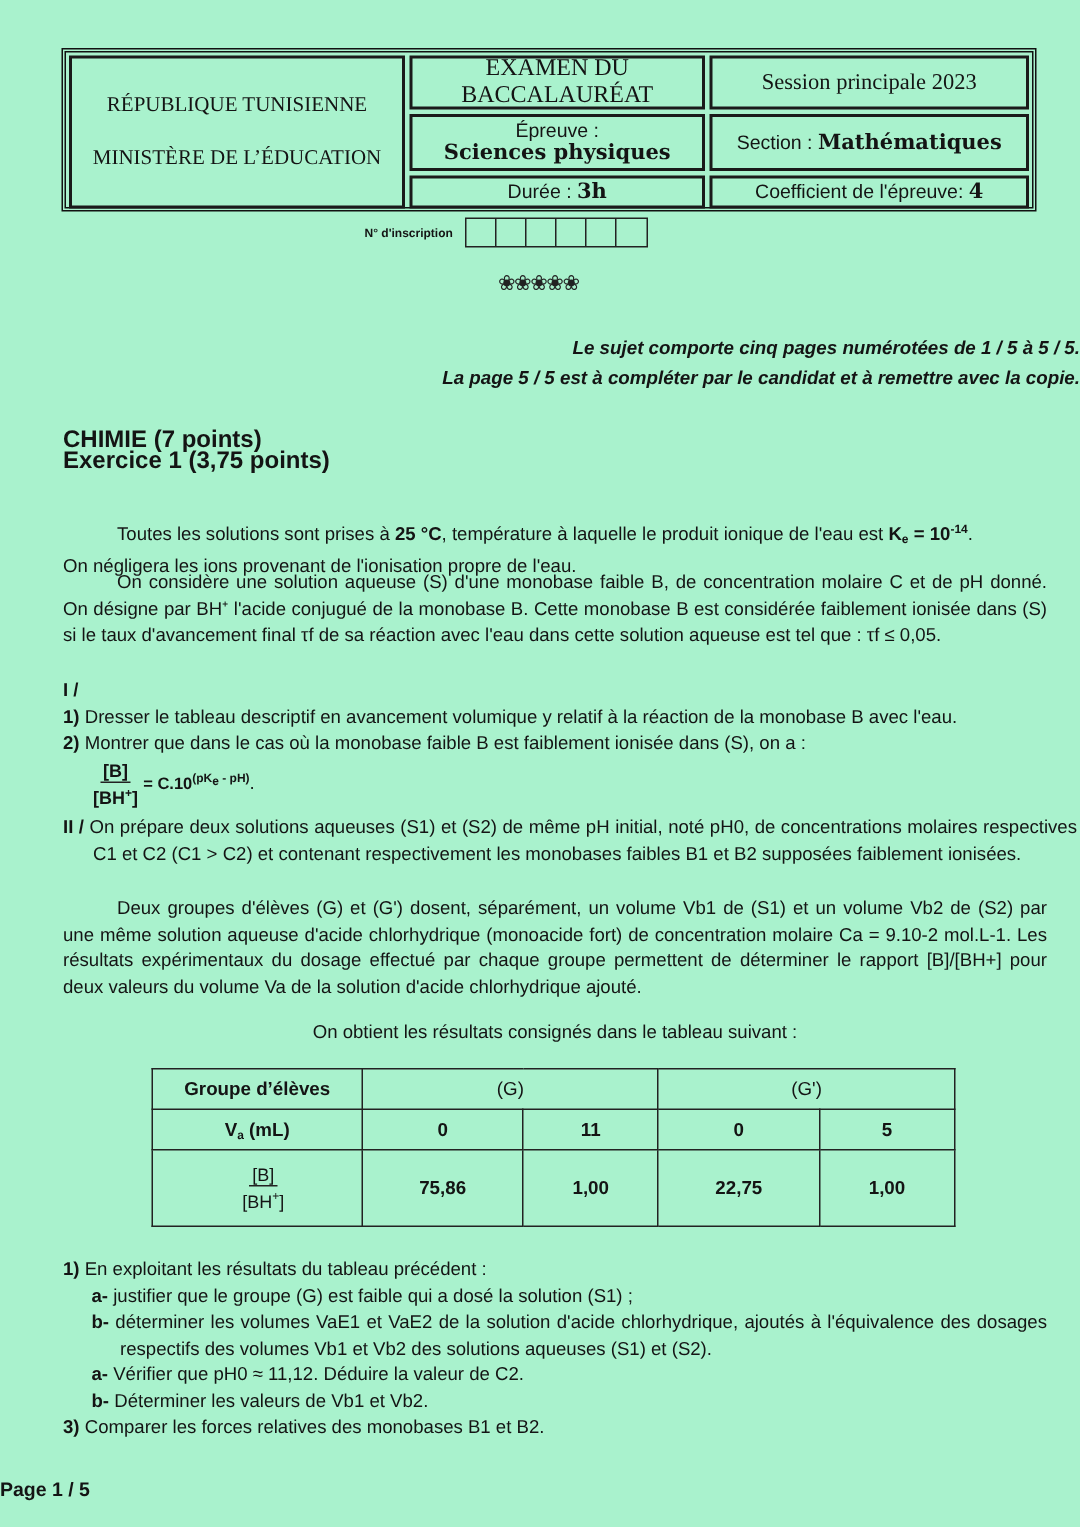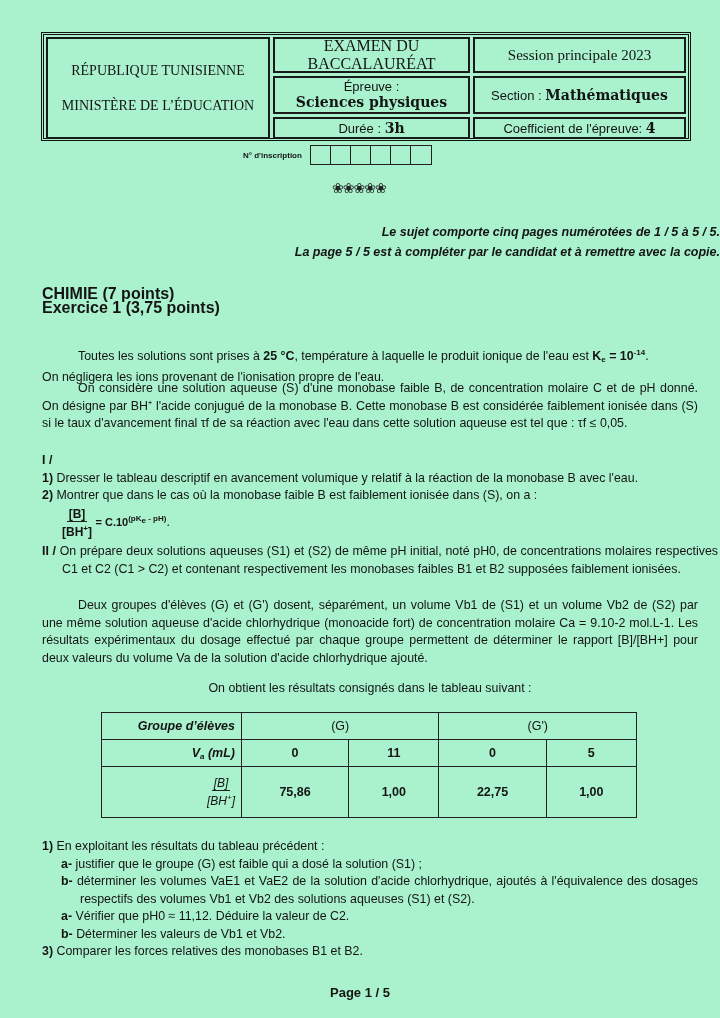--- a/index.html
+++ b/index.html
@@ -57,24 +57,24 @@
   .frac .num { border-bottom: 1.5px solid #222; padding: 0 2px; }
 
   .hang { padding-left: 20px; text-indent: -20px; }
   .sub-hang { padding-left: 38px; text-indent: -19px; }
 
   table.res {
     position: absolute; left: 101px; top: 712px; width: 536px; border-collapse: collapse;
     font-size: 12.5px; font-weight: bold;
   }
   table.res td { border: 1.5px solid #222; text-align: center; height: 26px; padding: 0 6px; }
-  table.res td.first { text-align: right; width: 127px; font-style: italic; }
+  table.res td.first { text-align: center; width: 127px; }
   table.res tr.r3 td { height: 50px; vertical-align: middle; }
 
-  .footer { position: absolute; left: 0; width: 720px; top: 985px; text-align: center; font-weight: bold; font-size: 13px; }
+  .footer { position: absolute; left: 0; width: 720px; top: 985px; text-align: left; font-weight: bold; font-size: 13px; }
 </style>
 </head>
 <body>
 
 <div class="page">
 
   <div class="hdr">
     <div class="cell left-cell">
       <div class="serif rep">RÉPUBLIQUE TUNISIENNE</div>
       <div class="serif rep">MINISTÈRE DE L’ÉDUCATION</div>

